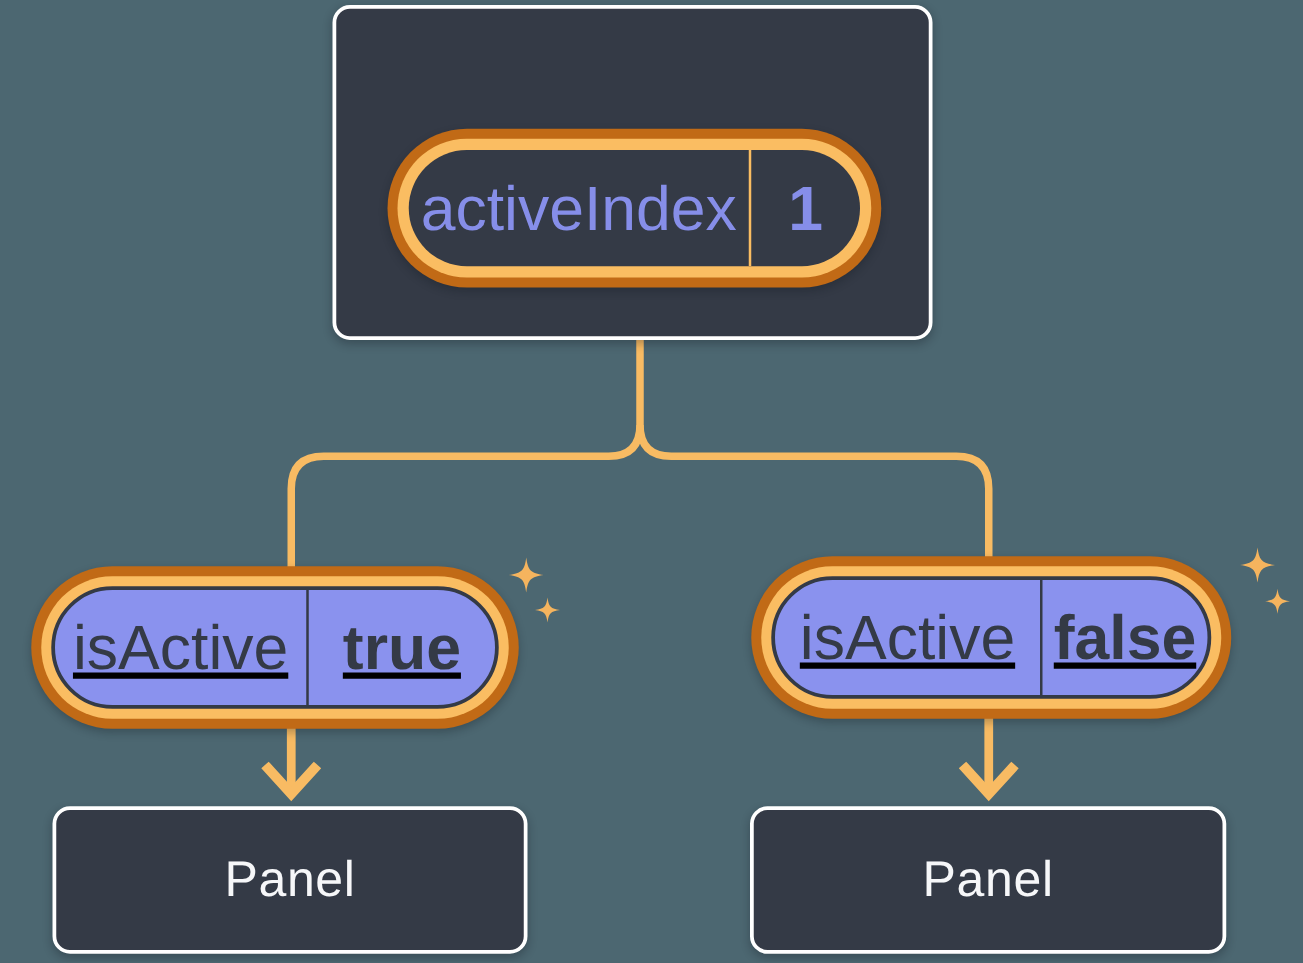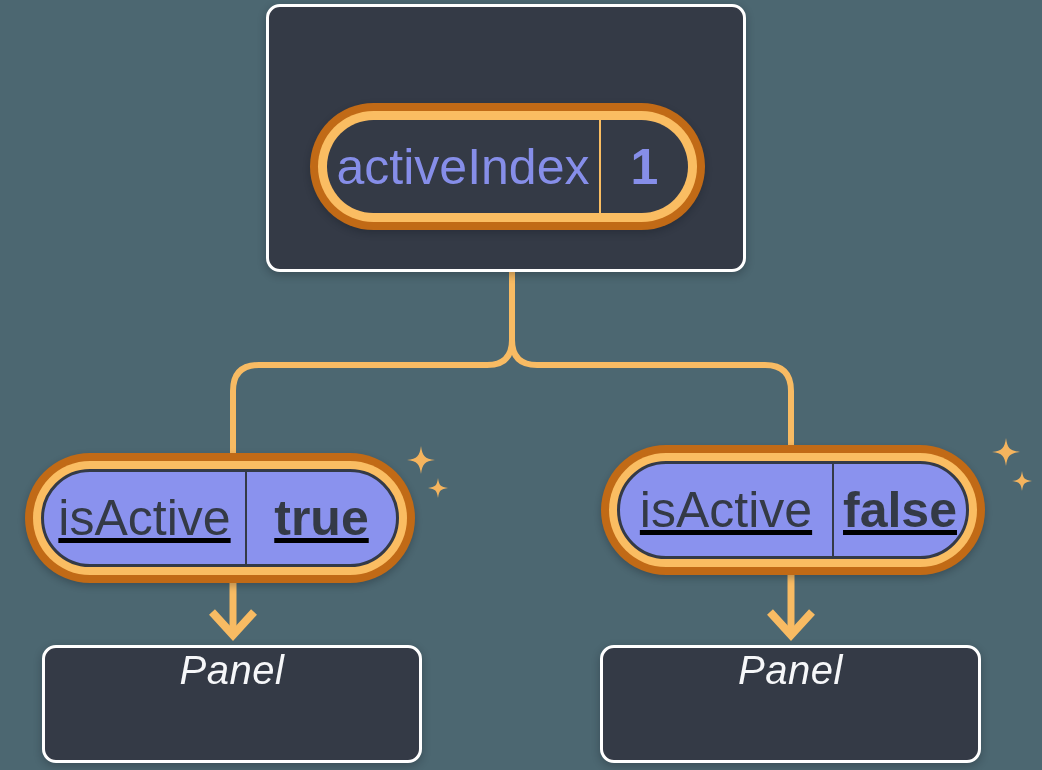--- a/index.html
+++ b/index.html
@@ -41,21 +41,21 @@
   .component-box{
     position:absolute;
     box-sizing:border-box;
     background:var(--box-fill);
     border:3px solid var(--box-border);
     border-radius:14px;
     box-shadow:0 3px 8px rgba(15,20,30,.30);
     z-index:2;
   }
   .root-box{left:266px;top:4px;width:480px;height:268px;}
-  .panel-box{display:flex;align-items:flex-start;justify-content:center;font-style:italic;}
+  .panel-box{display:flex;align-items:center;justify-content:center;}
   .panel-box.left{left:42px;top:645px;width:380px;height:118px;}
   .panel-box.right{left:600px;top:645px;width:381px;height:118px;}
   .box-title{
     color:var(--text-light);
     font-size:40px;
     font-weight:500;
     letter-spacing:.5px;
   }
   .root-box .box-title{
     position:absolute;

